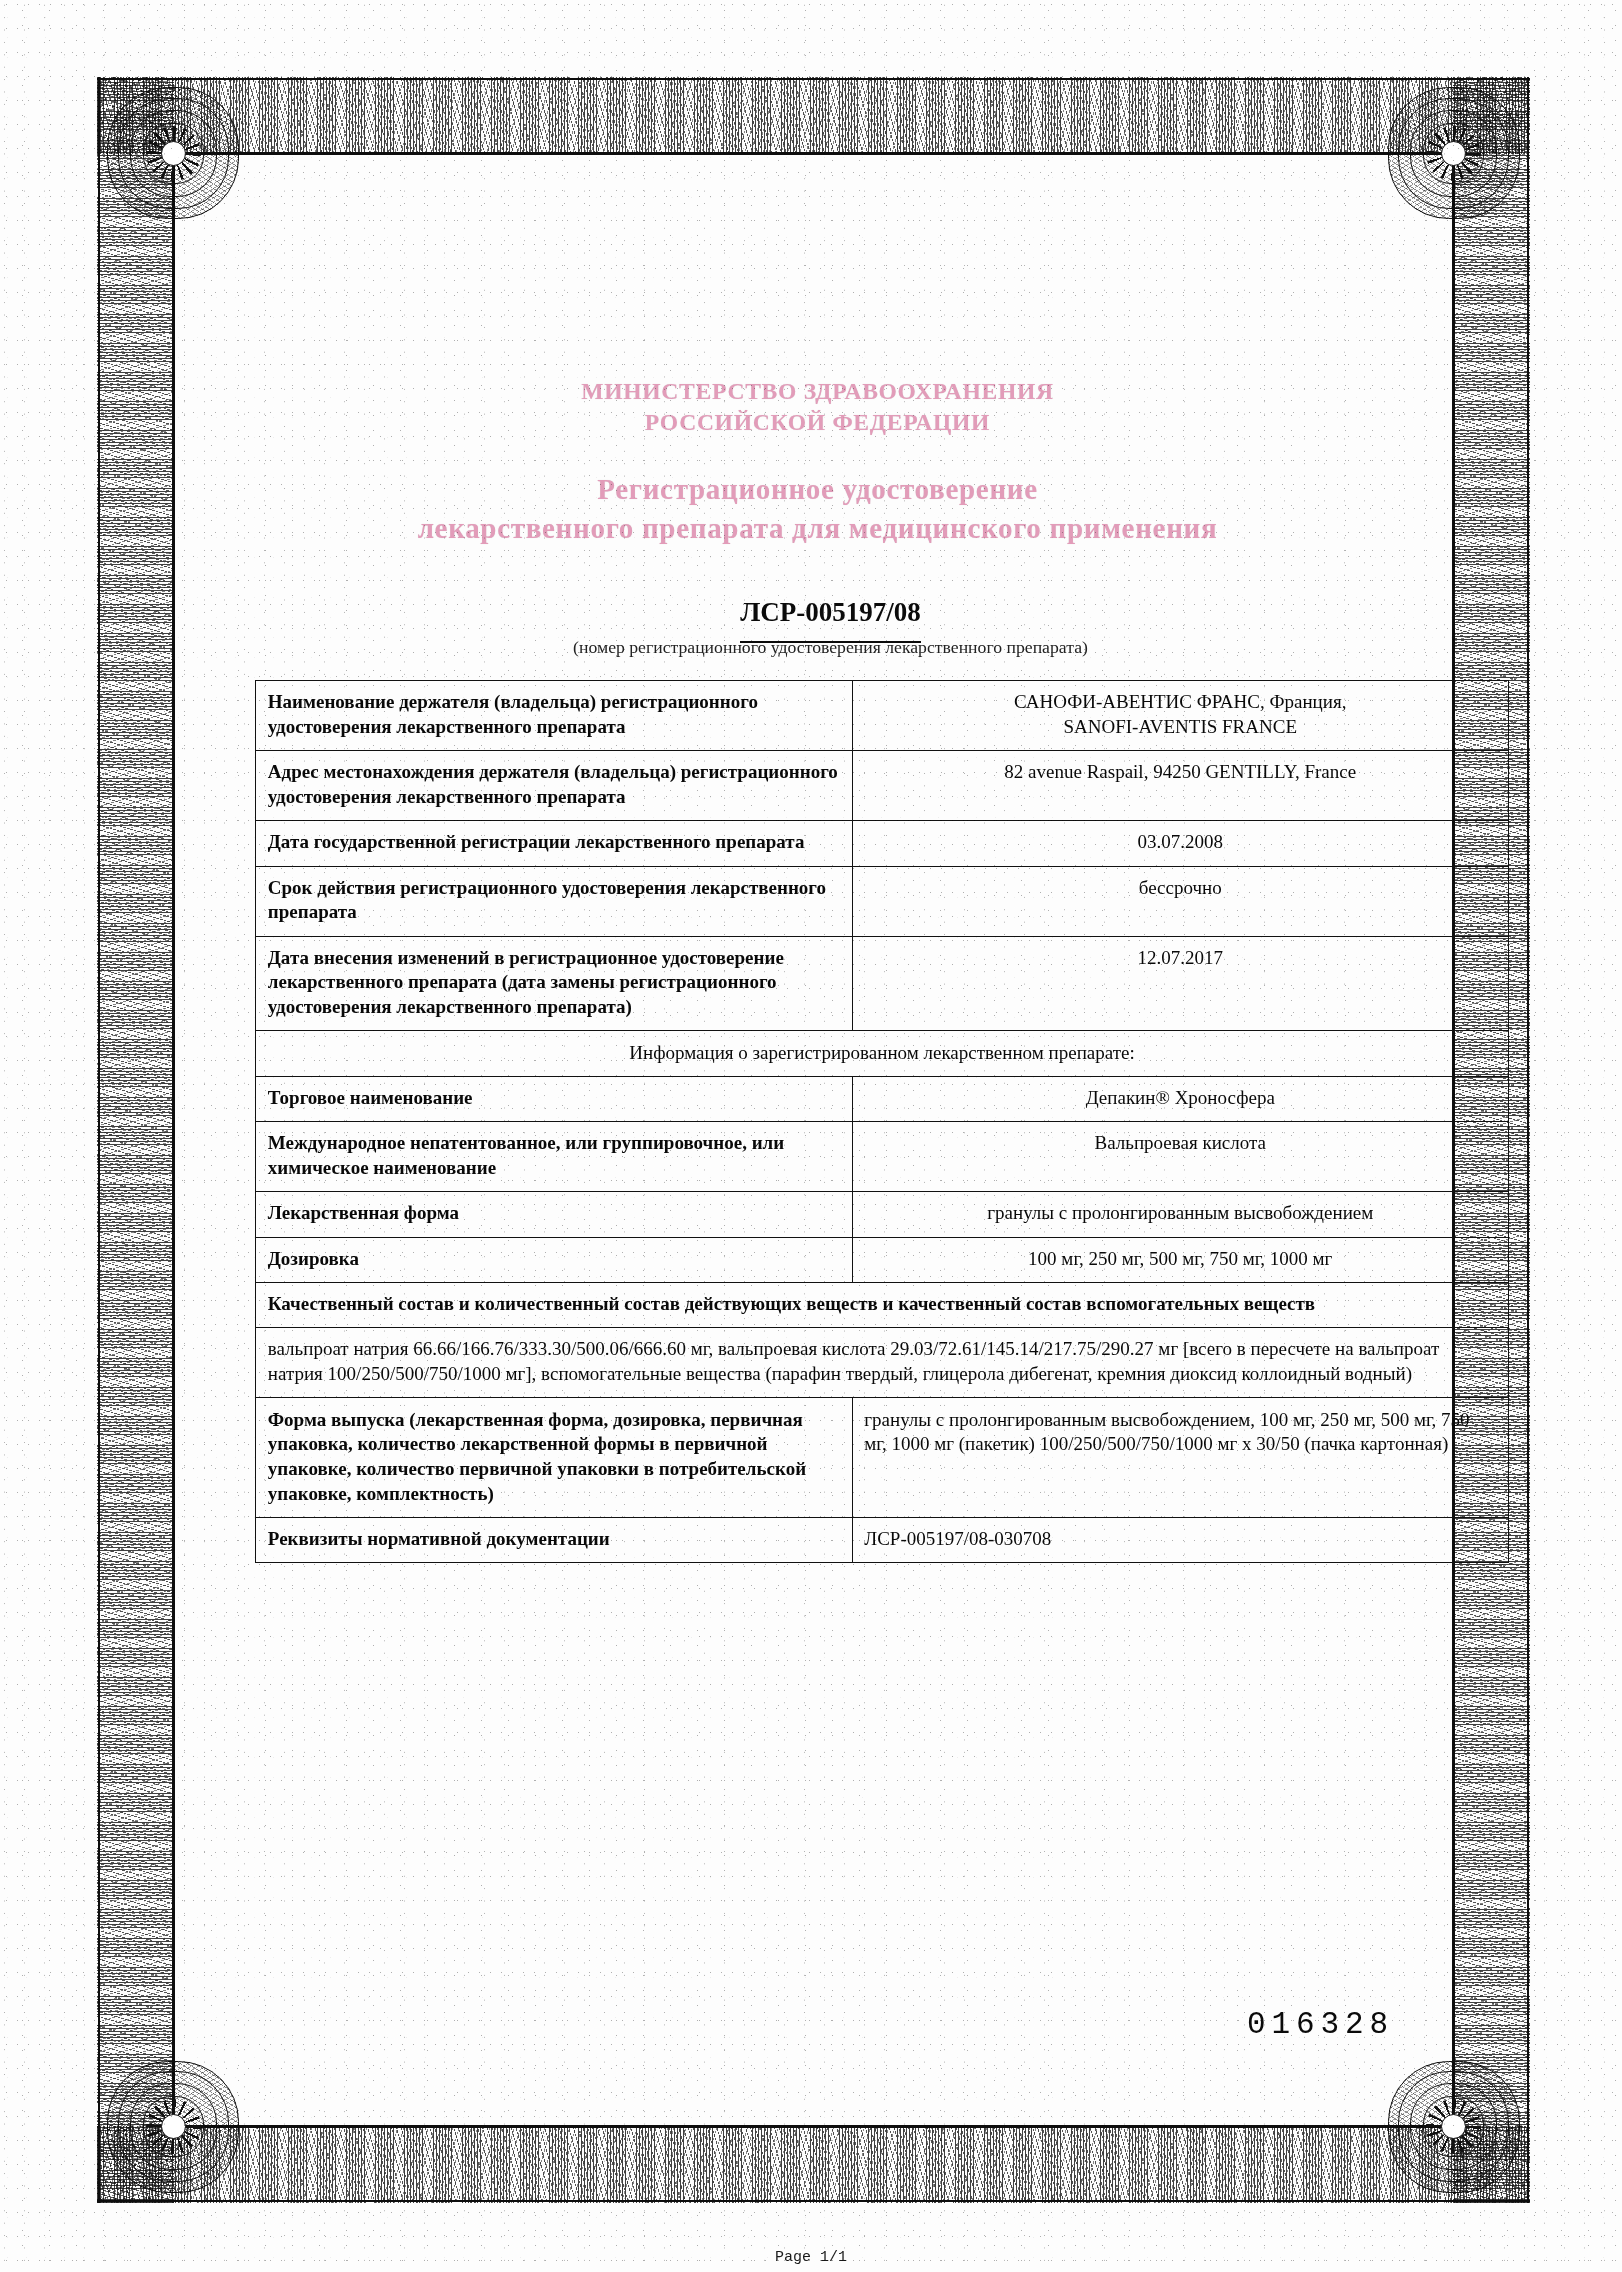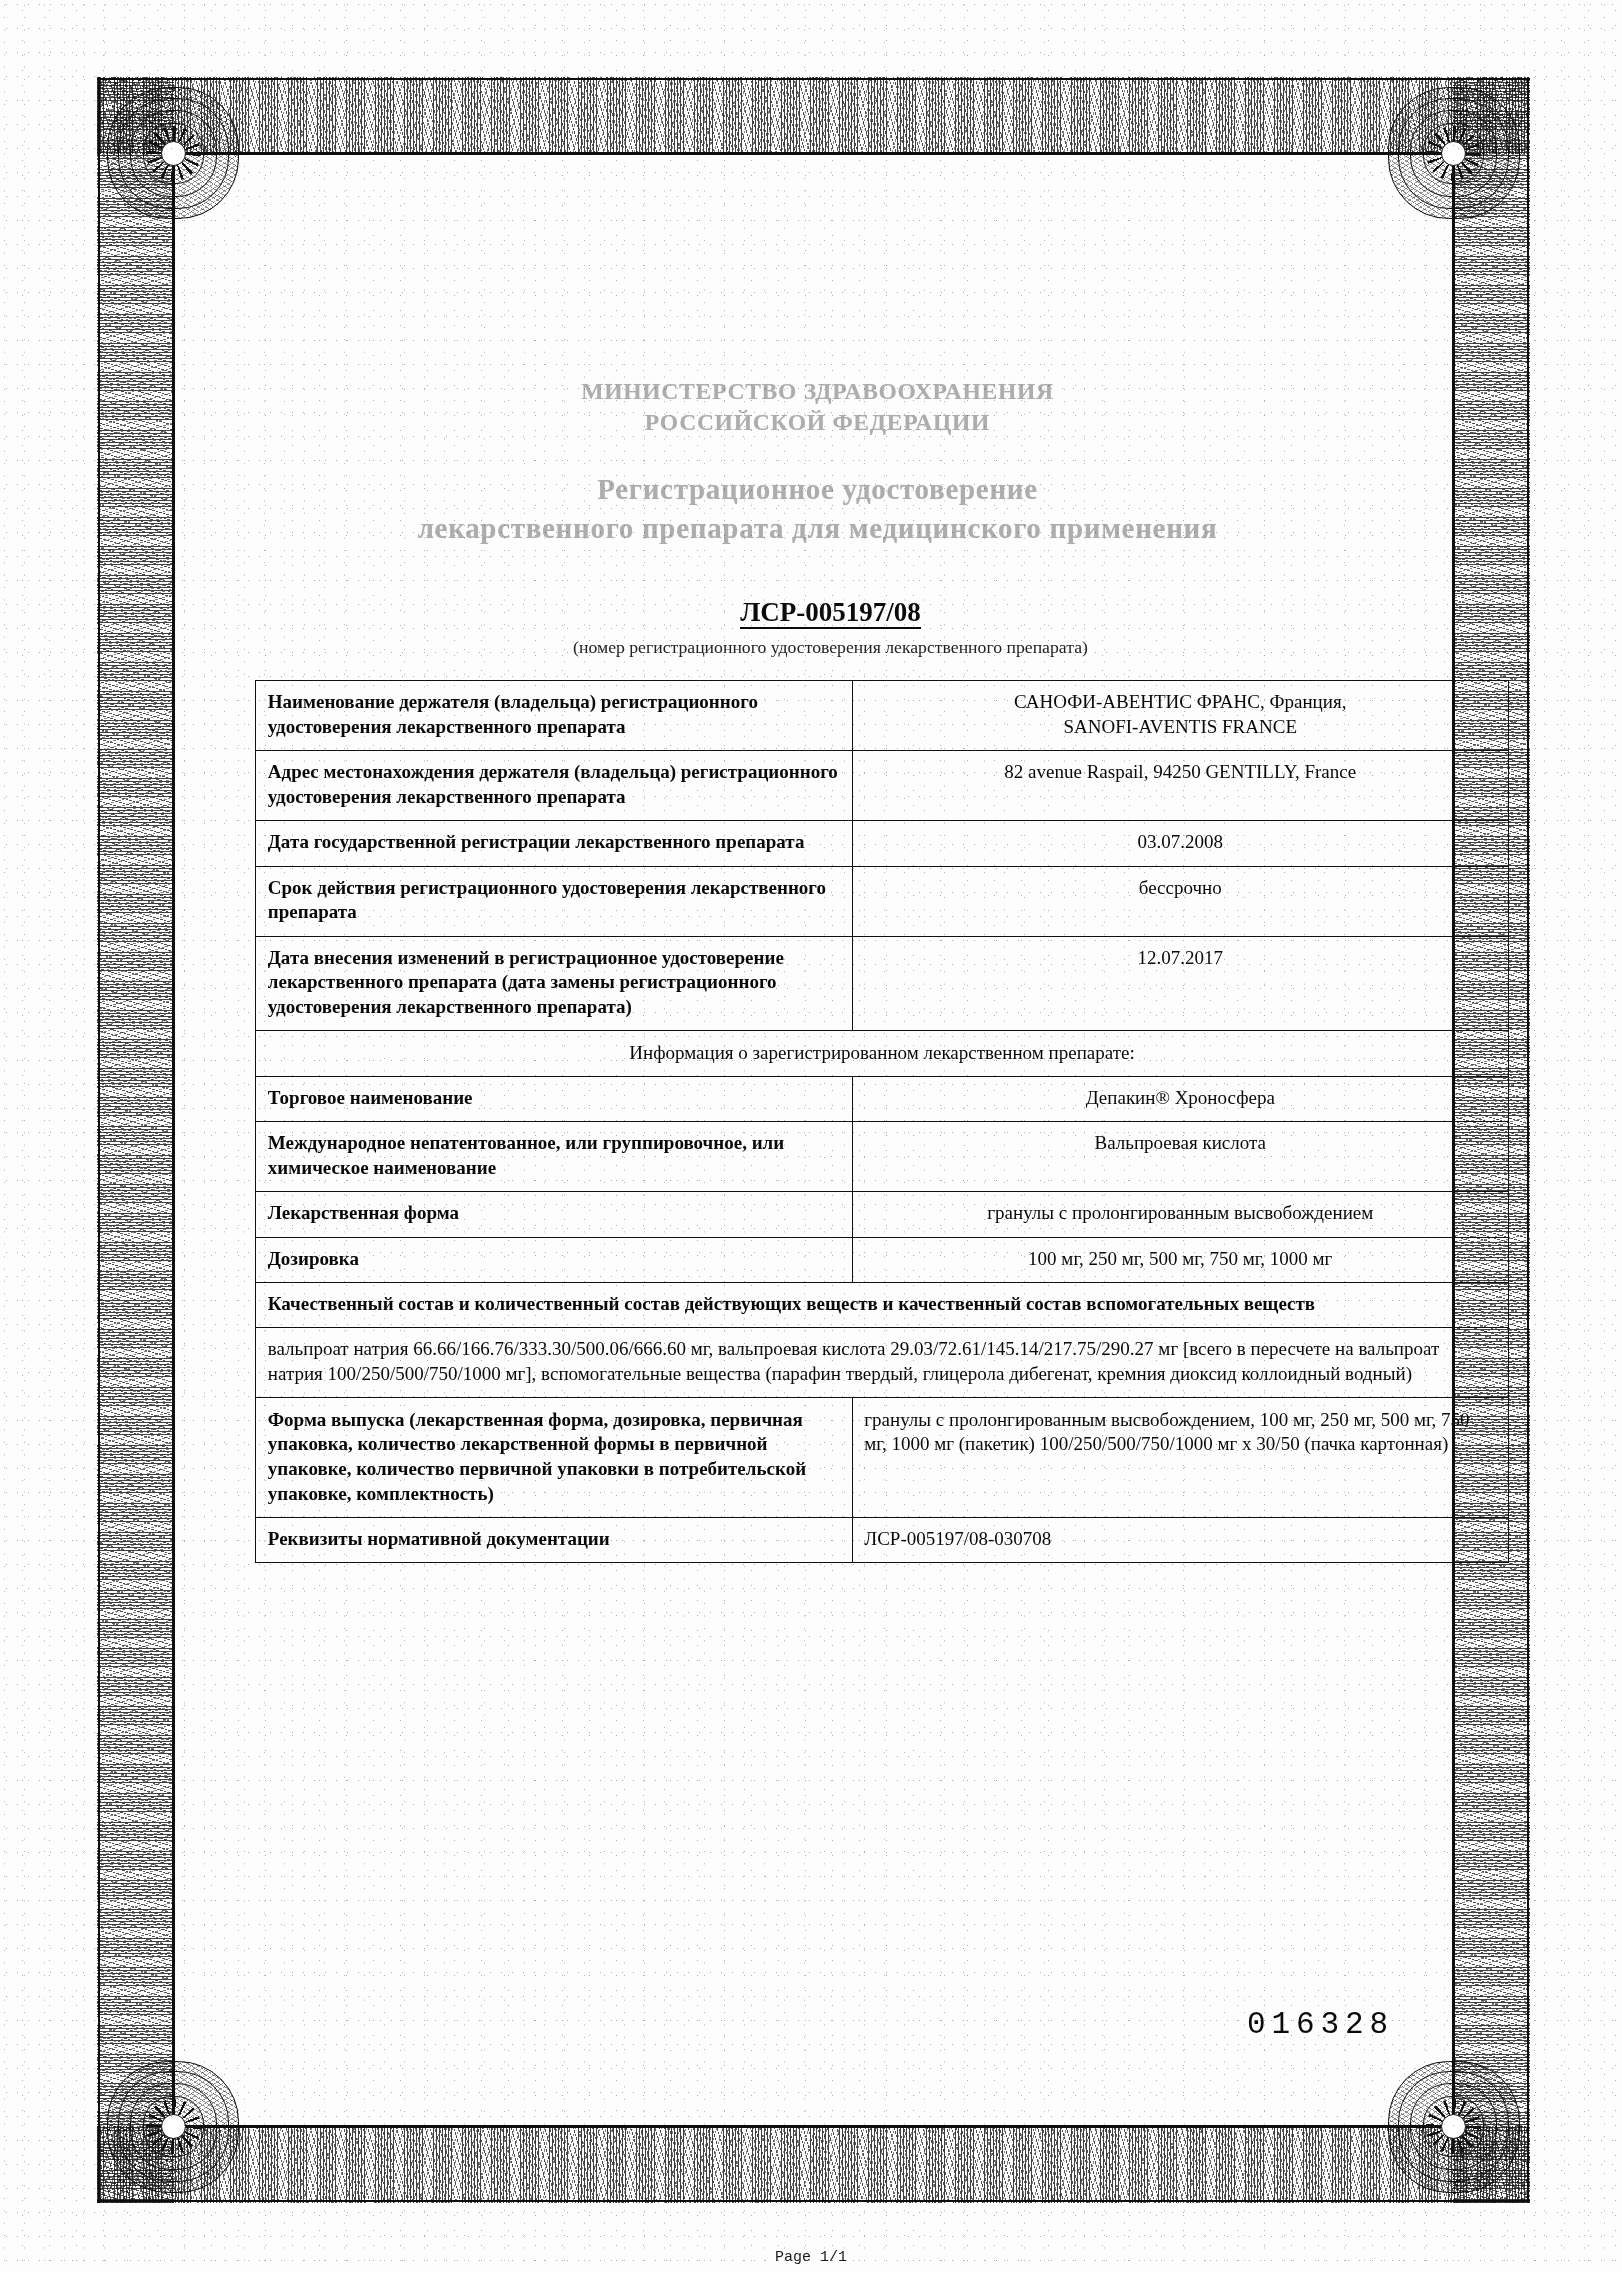--- a/index.html
+++ b/index.html
@@ -121,21 +121,21 @@
   }
   .rose-tl { left: 7.9px;  top: 7.9px; }
   .rose-tr { right: 7.9px; top: 7.9px; }
   .rose-bl { left: 7.9px;  bottom: 7.9px; }
   .rose-br { right: 7.9px; bottom: 7.9px; }
 
   
   .watermark {
     position: absolute;
     z-index: 12;
-    color: #404040;
+    color: #be185d;
     opacity: 0.42;
     text-align: center;
     font-weight: bold;
     letter-spacing: 0.7px;
     text-shadow: 0 0 1px rgba(0,0,0,.35);
   }
   .wm-ministry {
     left: 255px; top: 376px; width: 1125px;
     font-size: 23.6px; line-height: 1.32;
   }
@@ -155,21 +155,21 @@
   .reg-number {
     position: absolute;
     left: 255px; top: 597px; width: 1151px;
     text-align: center;
     font-size: 27px;
     font-weight: bold;
     color: #0b0b0b;
   }
   .reg-number span.u {
     border-bottom: 2.6px solid #0b0b0b;
-    padding-bottom: 0;
+    padding-bottom: 14px;
   }
   .reg-caption {
     position: absolute;
     left: 255px; top: 637px; width: 1151px;
     text-align: center;
     font-size: 17.7px;
     color: #222;
   }
 
   

